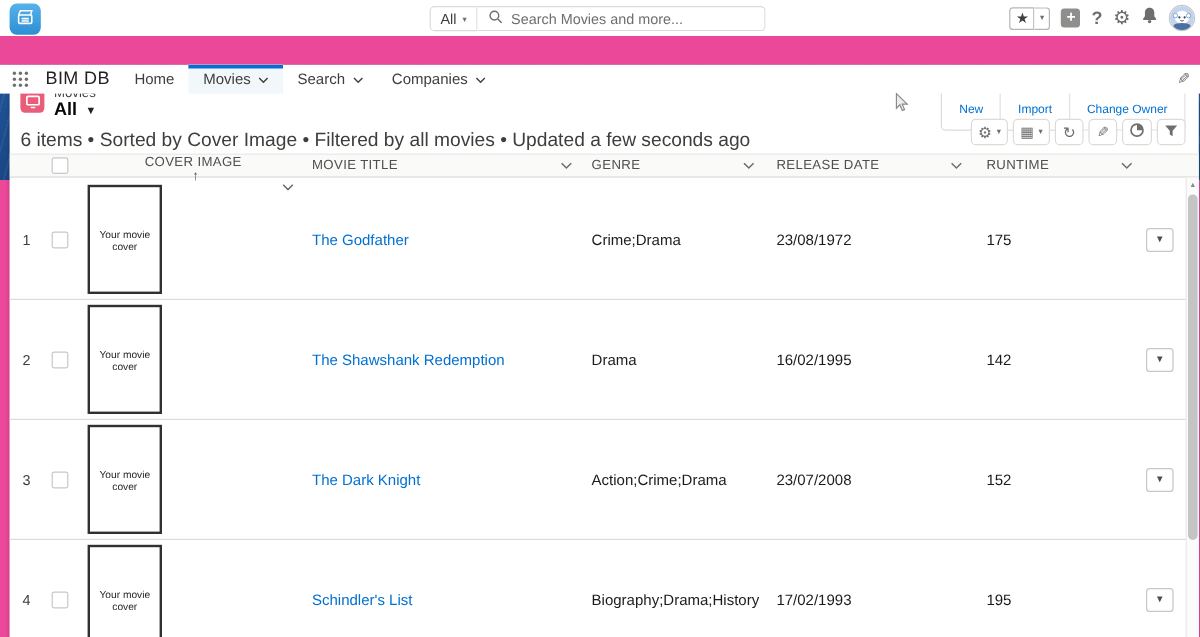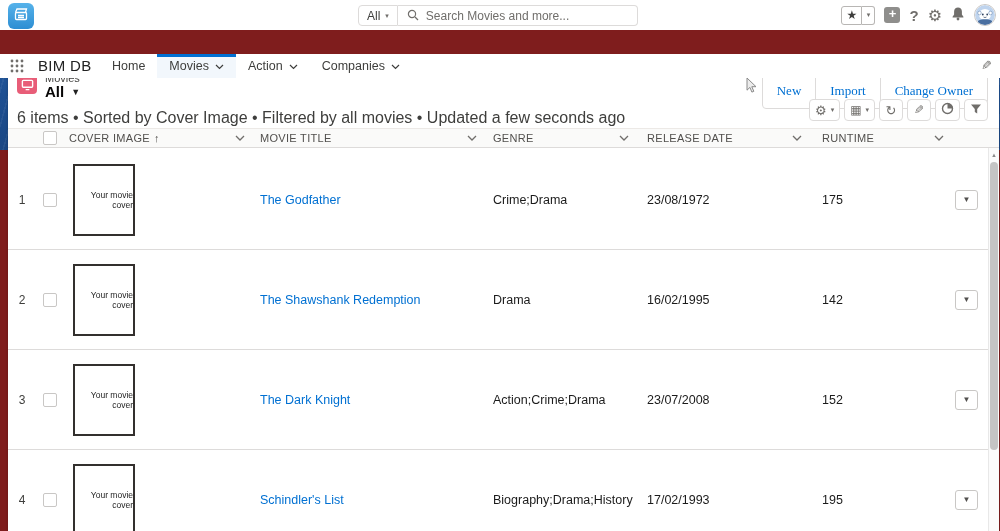--- a/index.html
+++ b/index.html
@@ -1,17 +1,17 @@
 <!DOCTYPE html>
 <html><head>
 <meta charset="utf-8">
 <style>
   * { margin:0; padding:0; box-sizing:border-box; }
   body { font-family:"Liberation Sans", sans-serif; }
-  .viewport { position:relative; width:1000px; height:531px; background:#7f1d1d; overflow:hidden; }
+  .viewport { position:relative; width:1000px; height:531px; background:#ec4899; overflow:hidden; }
 
   
   .global-header { position:absolute; top:0; left:0; right:0; height:30px; background:#fff; z-index:5; }
   .app-icon { position:absolute; left:8px; top:3px; width:26px; height:26px; border-radius:6px;
               background:linear-gradient(#56b2ea,#2d8ed3); display:flex; align-items:center; justify-content:center; }
   .search-group { position:absolute; left:358px; top:5px; height:21px; display:flex; }
   .scope-btn { display:flex; align-items:center; gap:5px; padding:0 8px; border:1px solid #dddbda;
                border-radius:4px 0 0 4px; background:#fff; font-size:12px; color:#3e3e3c; cursor:pointer; }
   .search-box { width:240px; display:flex; align-items:center; gap:7px; padding:0 9px;
                 border:1px solid #dddbda; border-left:none; border-radius:0 4px 4px 0; background:#fff; }
@@ -48,53 +48,53 @@
   
   .page-head { position:relative; height:62px; }
   .obj-icon { position:absolute; left:9px; top:8px; width:20px; height:20px; border-radius:4px;
               background:#e85d78; display:flex; align-items:center; justify-content:center; }
   .obj-label { position:absolute; left:37px; top:6px; font-size:11px; color:#3e3e3c; }
   .view-row { position:absolute; left:37px; top:17px; display:flex; align-items:center; gap:7px;
               font-size:15px; font-weight:bold; color:#080707; cursor:pointer; }
   .view-caret { font-size:9px; color:#222; }
   .action-btns { position:absolute; right:11px; top:7px; display:flex; }
   .btn { height:36px; padding:0 14px; background:#fff; border:1px solid #dddbda; color:#0070d2;
-         font-size:13px; font-family:Liberation Serif, serif; cursor:pointer; }
+         font-size:10px; font-family:Liberation Sans, sans-serif; cursor:pointer; }
   .btn:first-child { border-radius:4px 0 0 4px; }
   .btn + .btn { border-left:none; }
   .btn:last-child { border-radius:0 4px 4px 0; }
   .summary { position:absolute; left:9px; top:43px; font-size:16px; color:#3e3e3c; }
   .toolbar { position:absolute; right:11px; top:33px; display:flex; gap:4px; }
   .tbtn { height:22px; min-width:24px; padding:0 5px; display:flex; align-items:center; justify-content:center;
           gap:4px; background:#fff; border:1px solid #dddbda; border-radius:4px; color:#706e6b;
           font-size:12px; cursor:pointer; font-family:inherit; }
   .tbtn .mini-caret { font-size:7px; }
 
   
   .thead { height:20px; background:#fafaf9; border-top:1px solid #ece9e6; border-bottom:1px solid #dddbda;
            display:flex; align-items:center; font-size:11px; color:#514f4d; }
   .hcell { display:flex; align-items:center; height:100%; }
   .hlabel { letter-spacing:.3px; }
   .sort-arrow { margin-left:4px; font-size:11px; color:#514f4d; }
   .chev { margin-left:auto; margin-right:8px; display:flex; align-items:center; cursor:pointer; }
   .c-num { width:28px; justify-content:center; display:flex; }
   .c-check { width:28px; display:flex; justify-content:center; }
-  .c-cover { width:189px; padding-left:5px; }
+  .c-cover { width:189px; padding-left:5px;flex-direction:column; }
   .c-title { width:232px; padding-left:7px; }
   .c-genre { width:152px; padding-left:8px; }
   .c-date { width:173px; padding-left:10px; }
   .c-runtime { width:142px; padding-left:12px; }
   .c-action { flex:1; display:flex; }
   .tbody { padding-top:2px; }
   .trow { height:100px; display:flex; align-items:center; border-bottom:1px solid #dddbda;
           font-size:12.5px; color:#1b1b1b; background:#fff; }
   .row-num { font-size:12px; color:#3e3e3c; }
   .checkbox { width:14px; height:14px; border:1px solid #c9c7c5; border-radius:2px; background:#fff; cursor:pointer; }
-  .cover-box { margin-left:4px; width:62px; height:72px; border:2px solid #33302e; background:#fff;
-               display:flex; align-items:center; justify-content:center; text-align:right;
+  .cover-box { margin-left:4px; width:62px; height:91px; border:2px solid #33302e; background:#fff;
+               display:flex; align-items:center; justify-content:center; text-align:center;
                font-size:8.5px; color:#242424; cursor:pointer; }
   .link { color:#0070d2; text-decoration:none; cursor:pointer; }
   .row-action { margin-left:3px; width:23px; height:20px; border:1px solid #c9c7c5; border-radius:3px;
                 background:#fff; color:#514f4d; display:flex; align-items:center; justify-content:center;
                 font-size:8px; cursor:pointer; }
 
   
   .vscroll { position:absolute; top:82px; right:0; bottom:0; width:11px; background:#fbfbfb;
              border-left:1px solid #e8e8e8; cursor:pointer; }
   .vs-up { height:13px; display:flex; align-items:center; justify-content:center; font-size:6px; color:#8a8a8a; }
@@ -189,21 +189,21 @@
       <div class="tab">
         <span>Home</span>
       </div>
       <div class="tab active">
         <span>Movies</span>
         <span><svg width="9" height="6" viewBox="0 0 9 6">
               <path d="M1 1l3.5 3.5L8 1" fill="none" stroke="#3e3e3c" stroke-width="1.2"></path>
             </svg></span>
       </div>
       <div class="tab">
-        <span>Action</span>
+        <span>Search</span>
         <span><svg width="9" height="6" viewBox="0 0 9 6">
               <path d="M1 1l3.5 3.5L8 1" fill="none" stroke="#3e3e3c" stroke-width="1.2"></path>
             </svg></span>
       </div>
       <div class="tab">
         <span>Companies</span>
         <span><svg width="9" height="6" viewBox="0 0 9 6">
               <path d="M1 1l3.5 3.5L8 1" fill="none" stroke="#3e3e3c" stroke-width="1.2"></path>
             </svg></span>
       </div>

